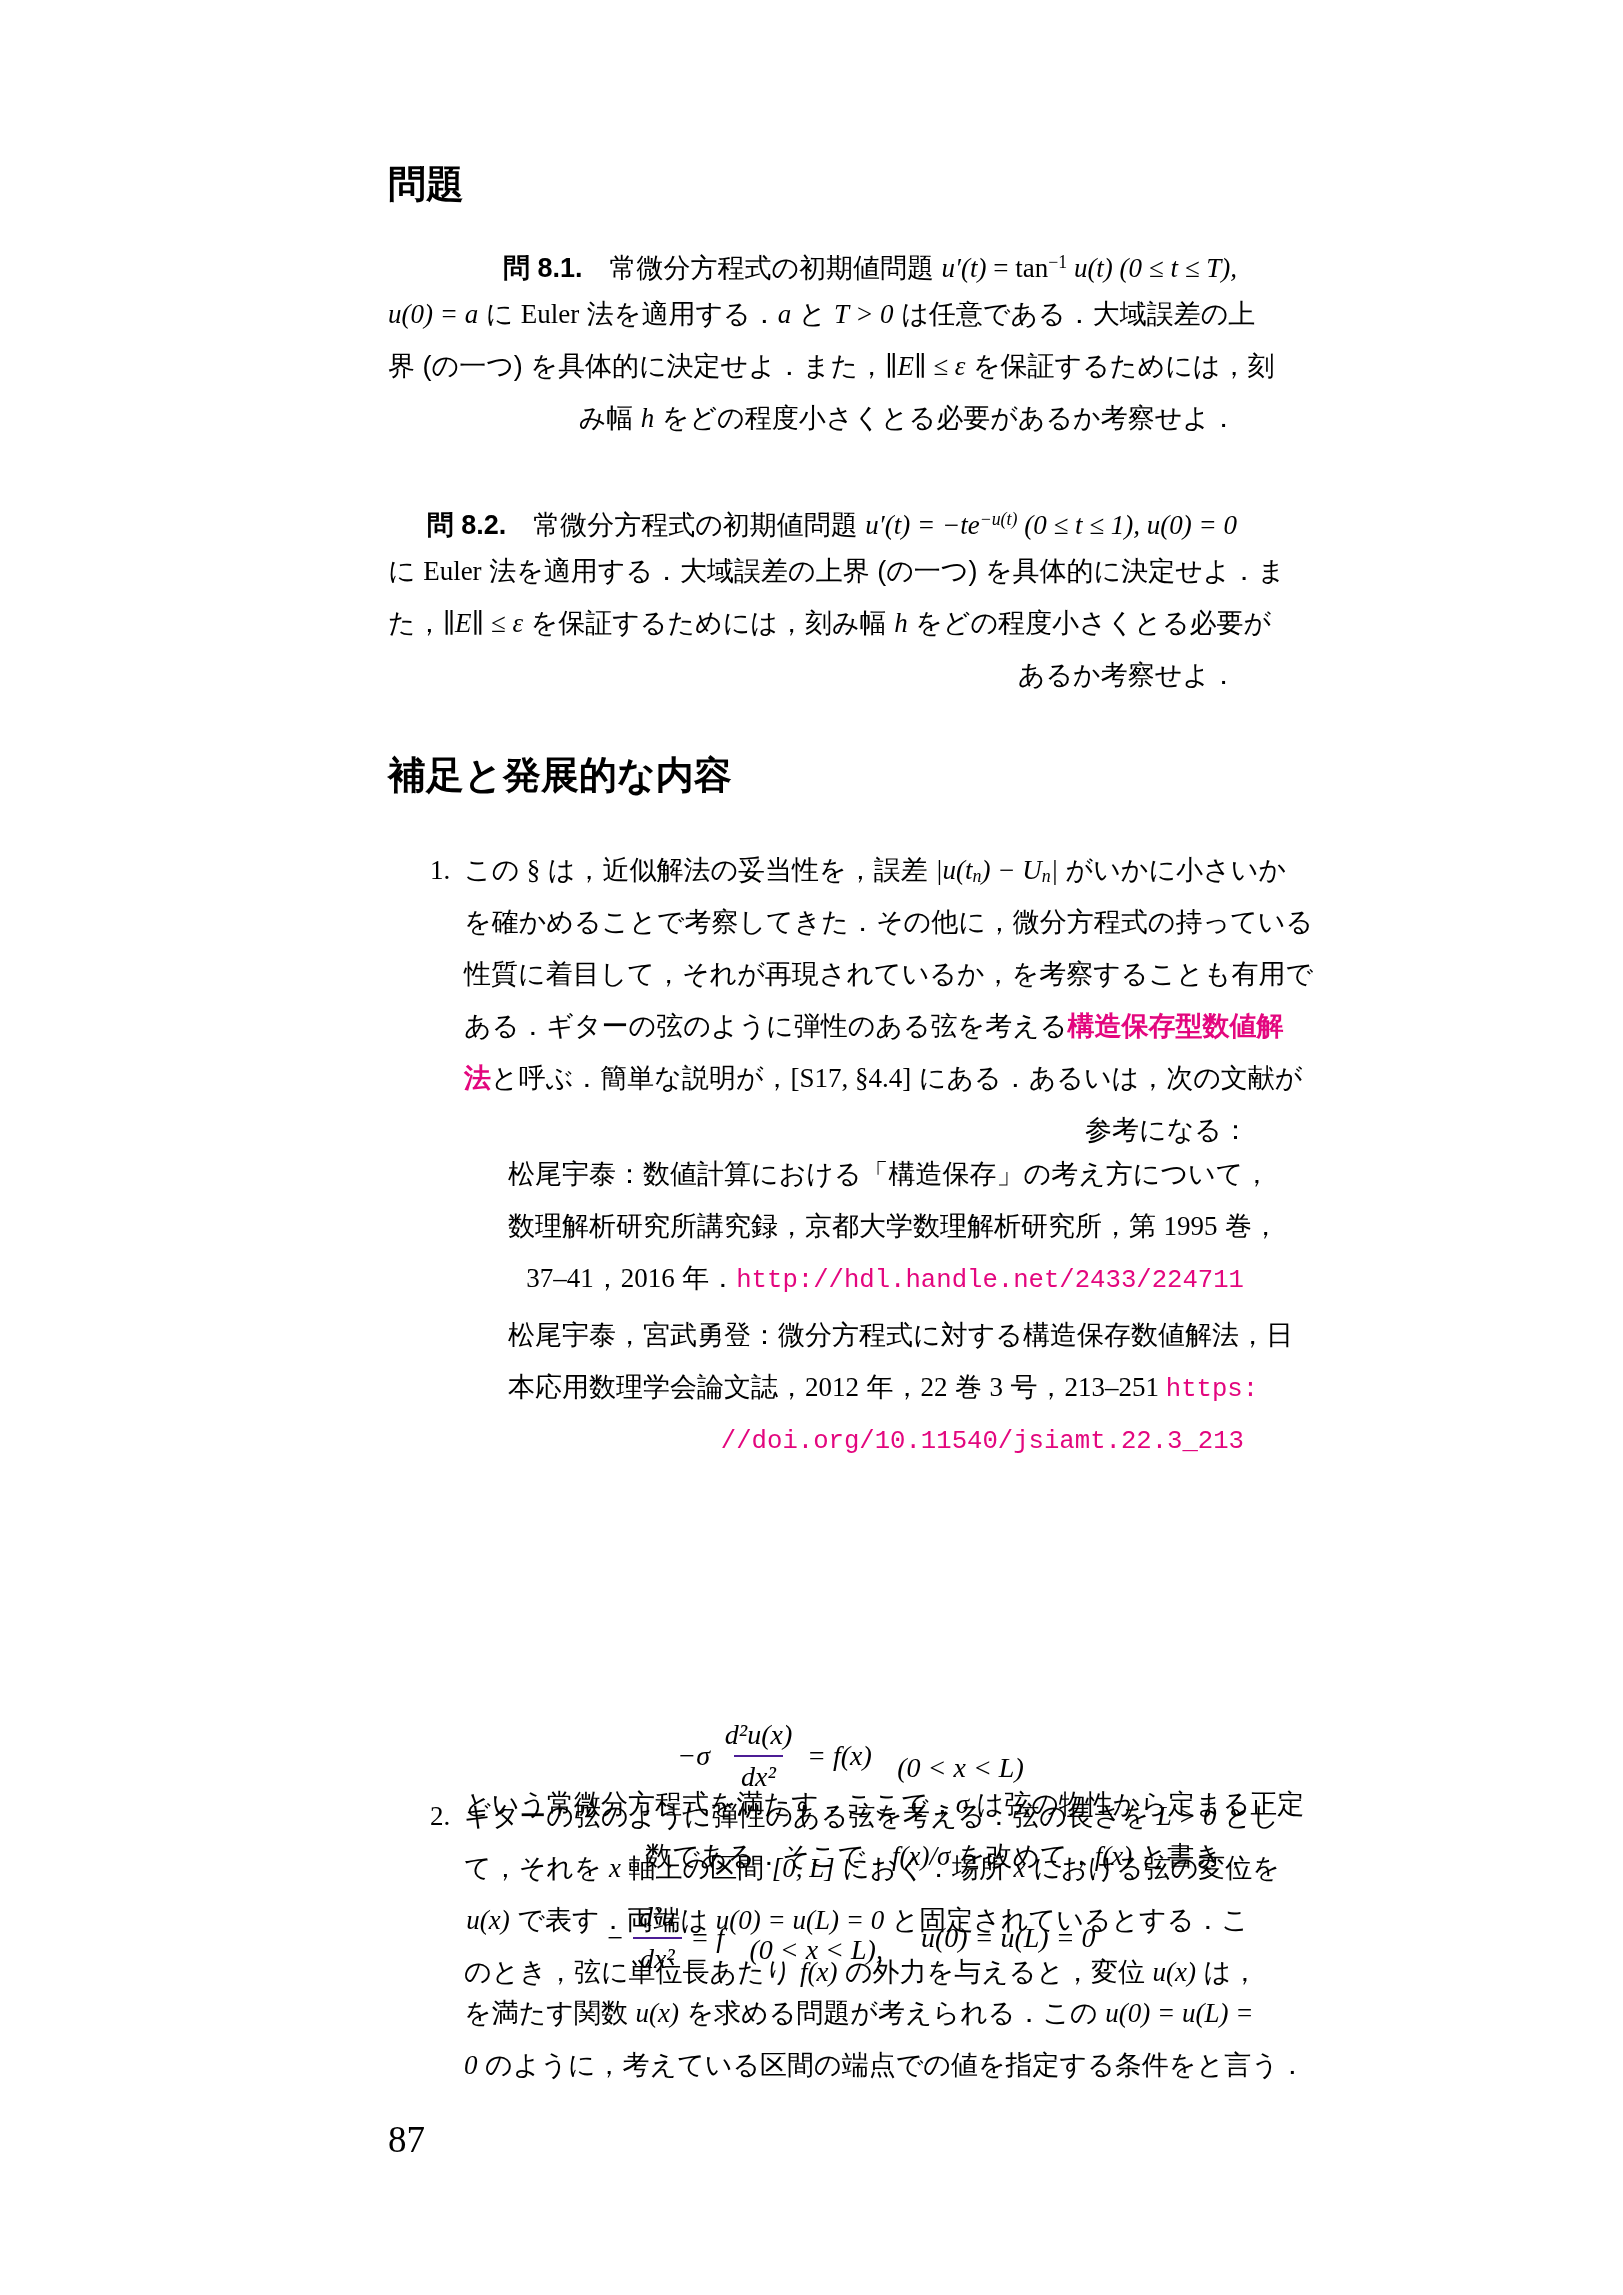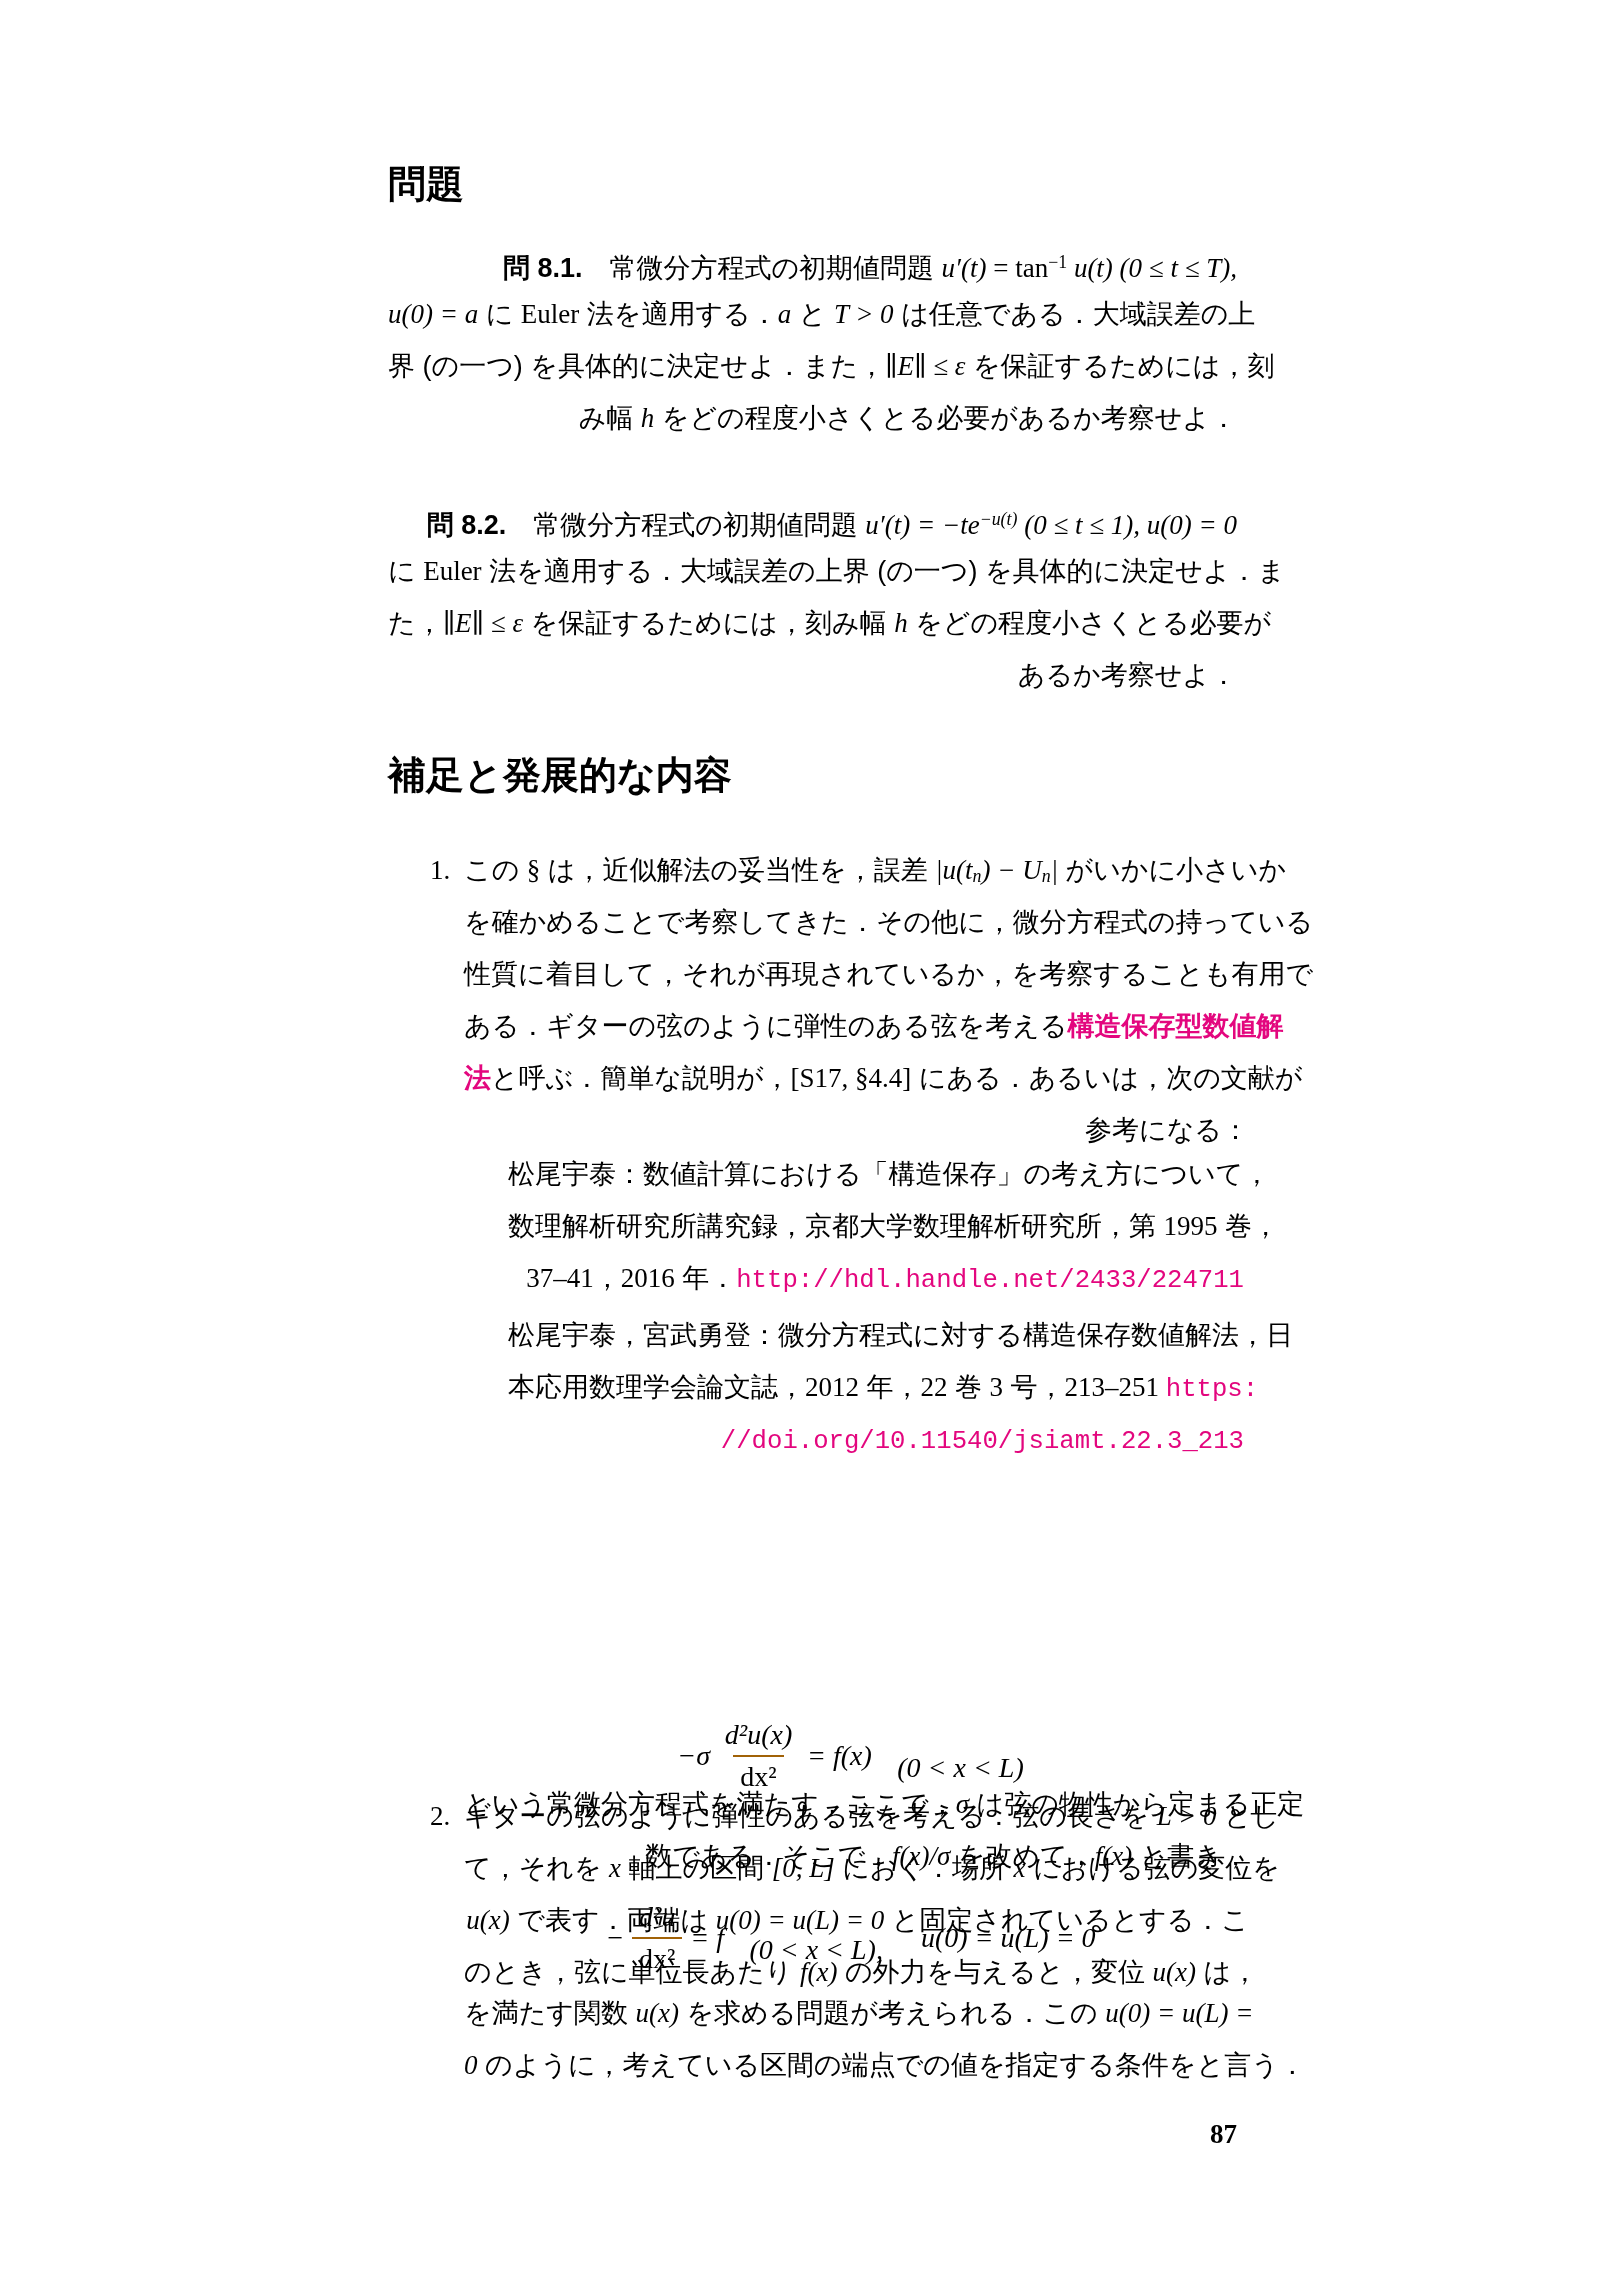--- a/index.html
+++ b/index.html
@@ -19,25 +19,25 @@
   .seg.sup{vertical-align:0.5em;font-size:0.66em;}
   .seg.sub{vertical-align:-0.18em;font-size:0.66em;}
   .item{position:relative;}
   .item-num{position:absolute;left:-34px;top:0;line-height:52px;font-size:27px;
             font-family:"Liberation Serif","DejaVu Serif",serif;}
   .formula{display:flex;align-items:center;justify-content:center;width:773px;
            font-size:28px;font-family:"Liberation Serif","DejaVu Serif",serif;}
   .formula .fseg{font-style:italic;white-space:nowrap;}
   .frac{display:inline-flex;flex-direction:column;align-items:center;margin:0 7.9px;}
   .frac .fnum{padding:0 6.9px 3.9px;font-style:italic;}
-  .frac .fden{border-top:2px solid #a16207;padding:3.9px 6.9px 0;}
+  .frac .fden{border-top:2px solid #4c1d95;padding:3.9px 6.9px 0;font-style:italic;}
   .formula .cond{margin-left:25.5px;margin-top:24px;}
   .formula .bc{margin-left:38px;}
-  .footer{width:849px;text-align:right;font-size:27px;line-height:1;
-          font-family:"Liberation Serif","DejaVu Serif",serif;font-weight:bold;}
+  .footer{width:849px;text-align:left;font-size:37px;line-height:1;
+          font-family:"Liberation Serif","DejaVu Serif",serif;}
 </style>
 </head>
 <body>
 
 <div class="page">
 
   <div class="abs heading" style="left:388px;top:165px;">問題</div>
 
   <div class="abs para" style="left:388px;top:236px;">
       <div class="line"><span class="seg b">問 8.1.</span><span class="seg jp">常微分方程式の初期値問題 </span><span class="seg m">u′(t)</span><span class="seg rm"> = tan</span><span class="seg rm sup">−1</span><span class="seg m"> u(t) (0 ≤ t ≤ T),</span></div>

